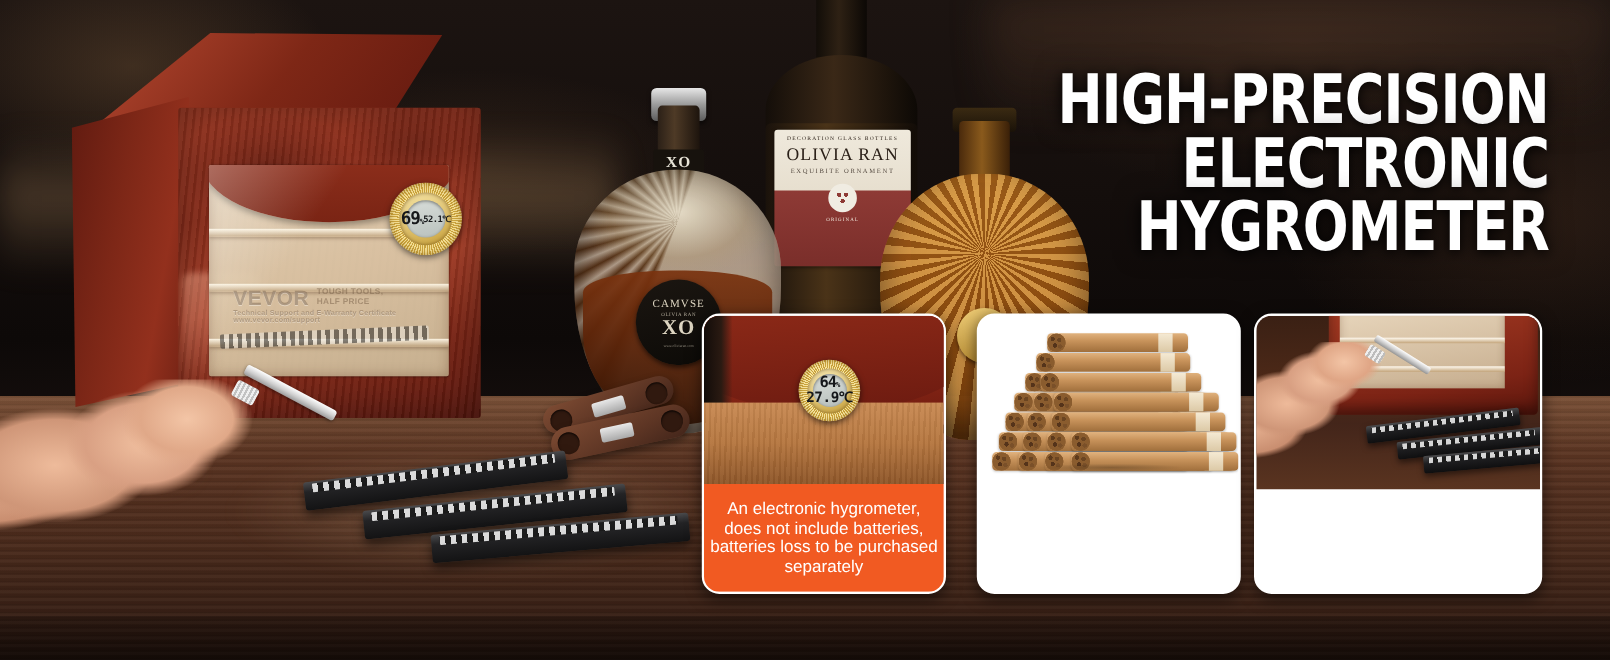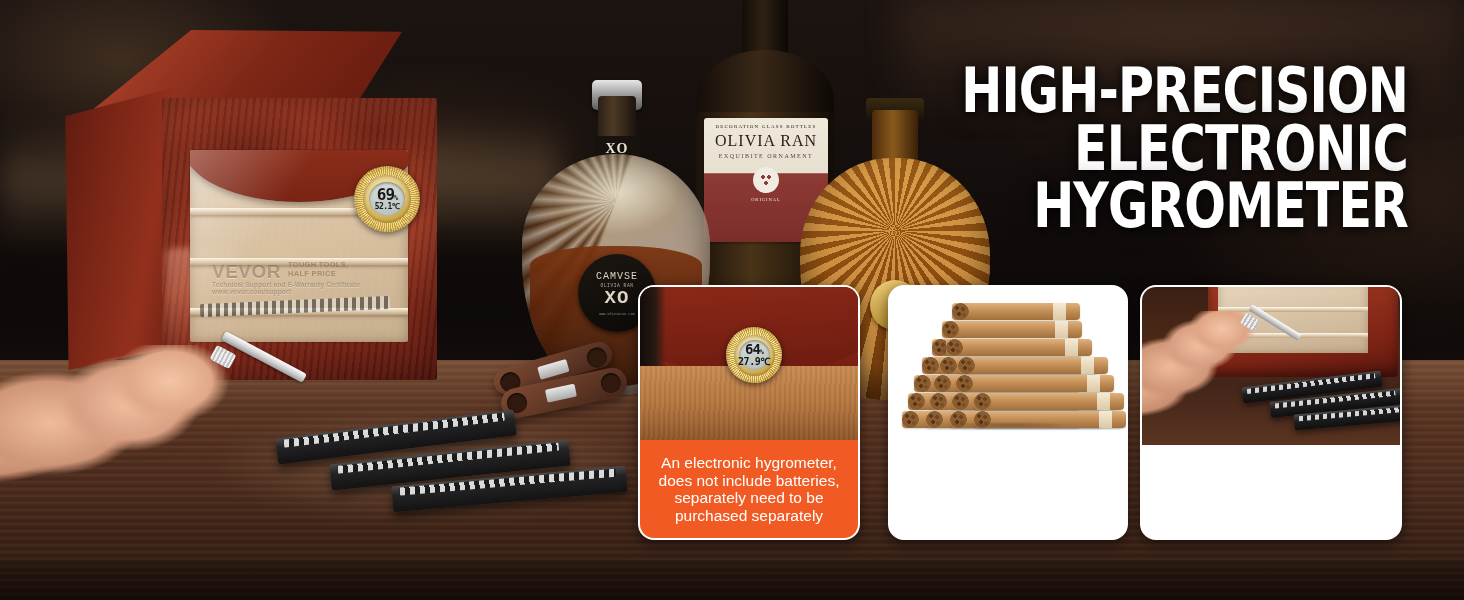--- a/index.html
+++ b/index.html
@@ -150,21 +150,21 @@
   }
   .hygro-main .ring2 {
     width:48px; height:48px; border-radius:50%;
     background:linear-gradient(160deg,#f7e6a8,#c9a13a);
     display:flex; align-items:center; justify-content:center;
     box-shadow:inset 0 0 4px rgba(90,60,10,.7);
   }
   .hygro-main .lcd {
     width:36px; height:34px; border-radius:50%;
     background:linear-gradient(170deg,#d8ddd9,#b9c1bd);
-    display:flex; flex-direction:column; align-items:center; justify-content:center;
+    display:flex; align-items:center; justify-content:center;
     box-shadow:inset 0 1px 3px rgba(0,0,0,.45);
     font-family:"DejaVu Sans Mono", monospace; color:#16181a;
   }
   .hygro-main .rh { font-size:16px; font-weight:bold; line-height:.95; letter-spacing:-1px; }
   .hygro-main .rh small { font-size:7px; }
   .hygro-main .tp { font-size:8px; font-weight:bold; line-height:1; margin-top:1px; letter-spacing:-.5px; }
 
   
   .hand {
     position:absolute; left:-20px; top:345px; width:260px; height:150px;
@@ -275,21 +275,21 @@
   .bottle-a .liquid {
     position:absolute; left:8px; top:150px; width:172px; height:140px;
     background:linear-gradient(180deg,#7a330f 0%, #5c2409 45%, #341404 100%);
     border-radius:46% 46% 48% 48% / 14% 14% 60% 60%;
     opacity:.93;
   }
   .bottle-a .label {
     position:absolute; left:56px; top:158px; width:78px; height:78px;
     border-radius:50%;
     background:linear-gradient(165deg,#1b1611,#0c0a07);
-    color:#ded6c2; font-family:Liberation Mono, monospace;
+    color:#ded6c2; font-family:Liberation Serif, serif;
     display:flex; flex-direction:column; align-items:center; justify-content:center;
     box-shadow:0 2px 5px rgba(0,0,0,.6);
   }
   .bottle-a .label .b1 { font-size:10px; letter-spacing:1px; }
   .bottle-a .label .b2 { font-size:4.5px; letter-spacing:.6px; opacity:.8; margin:1px 0; }
   .bottle-a .label .b3 { font-size:19px; font-weight:bold; letter-spacing:1px; line-height:1; }
   .bottle-a .label .b4 { font-size:3.5px; opacity:.6; margin-top:4px; }
 
   .bottle-b { position:absolute; left:690px; top:-30px; width:150px; height:330px; }
   .bottle-b .neck {
@@ -435,21 +435,21 @@
   }
   .hygro-c1 .lcd {
     width:31px; height:30px; border-radius:50%;
     background:linear-gradient(170deg,#d9dedb,#b8c0bc);
     display:flex; flex-direction:column; align-items:center; justify-content:center;
     box-shadow:inset 0 1px 3px rgba(0,0,0,.45);
     font-family:"DejaVu Sans Mono", monospace; color:#15171a;
   }
   .hygro-c1 .rh { font-size:14px; font-weight:bold; line-height:.95; letter-spacing:-1px; }
   .hygro-c1 .rh small { font-size:6.5px; }
-  .hygro-c1 .tp { font-size:10px; font-weight:bold; line-height:1; letter-spacing:-.4px; }
+  .hygro-c1 .tp { font-size:13px; font-weight:bold; line-height:1; letter-spacing:-.4px; }
 
   
   .p2 { position:absolute; inset:0; background:#fff; }
   .cigar {
     position:absolute; height:17px; border-radius:4px;
     background:linear-gradient(180deg,#e0b27e 0%, #c8935b 40%, #a06f3c 100%);
     box-shadow:0 1px 2px rgba(0,0,0,.18);
   }
   .cigar::before {
     content:""; position:absolute; left:0; top:0; width:17px; height:17px;
@@ -646,21 +646,21 @@
         <div class="p1-wood"></div>
         <div class="hygro-c1">
           <div class="ring2">
             <div class="lcd">
               <div class="rh"><span>64</span><small>%</small></div>
               <div class="tp"><span>27.9</span><span>℃</span></div>
             </div>
           </div>
         </div>
       </div>
-      <div class="card-caption">An electronic hygrometer, does not include batteries, separately need to be purchased separately</div>
+      <div class="card-caption">An electronic hygrometer, does not include batteries, batteries loss to be purchased separately</div>
     </div>
 
     <div class="card c2">
       <div class="card-photo">
         <div class="p2">
           <span class="cigar" style="left:62px;  top:16px;  width:128px;"></span>
           <span class="cigar" style="left:52px;  top:34px;  width:140px;"></span>
           <span class="cigar" style="left:42px;  top:52px;  width:150px;"></span>
           <span class="cigar" style="left:56px;  top:52px;  width:146px;"></span>
           <span class="cigar" style="left:32px;  top:70px;  width:160px;"></span>

